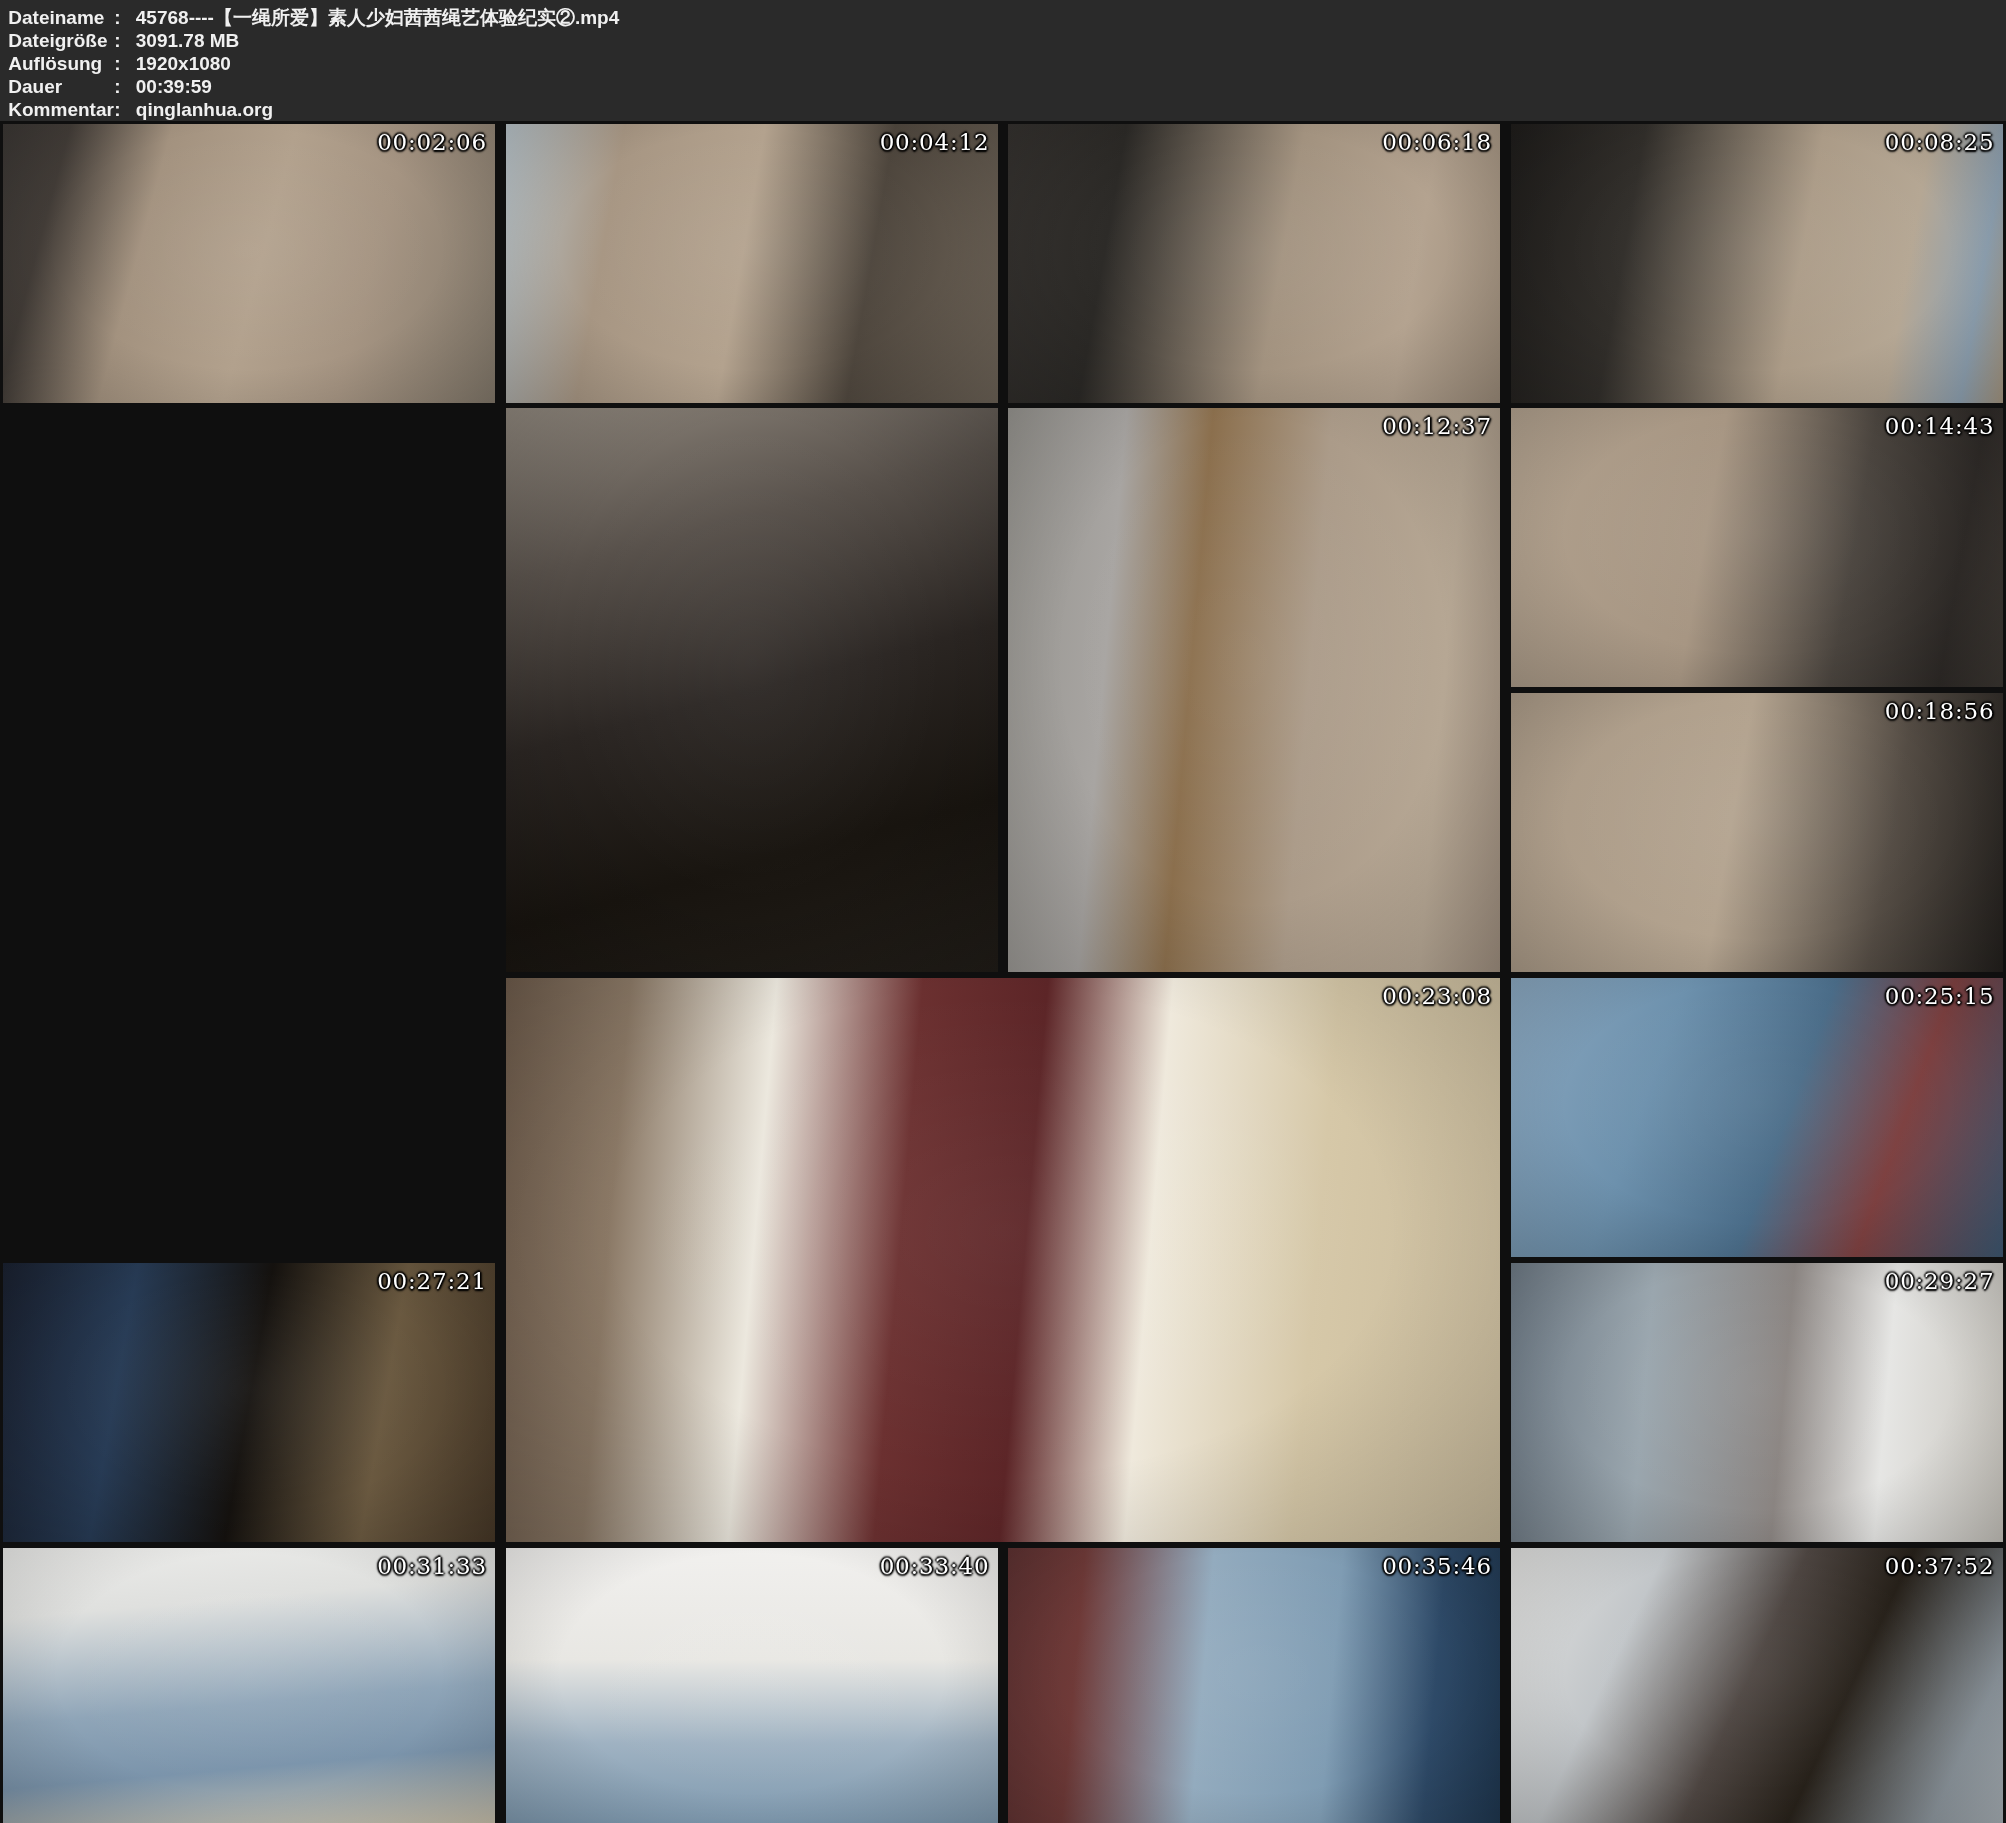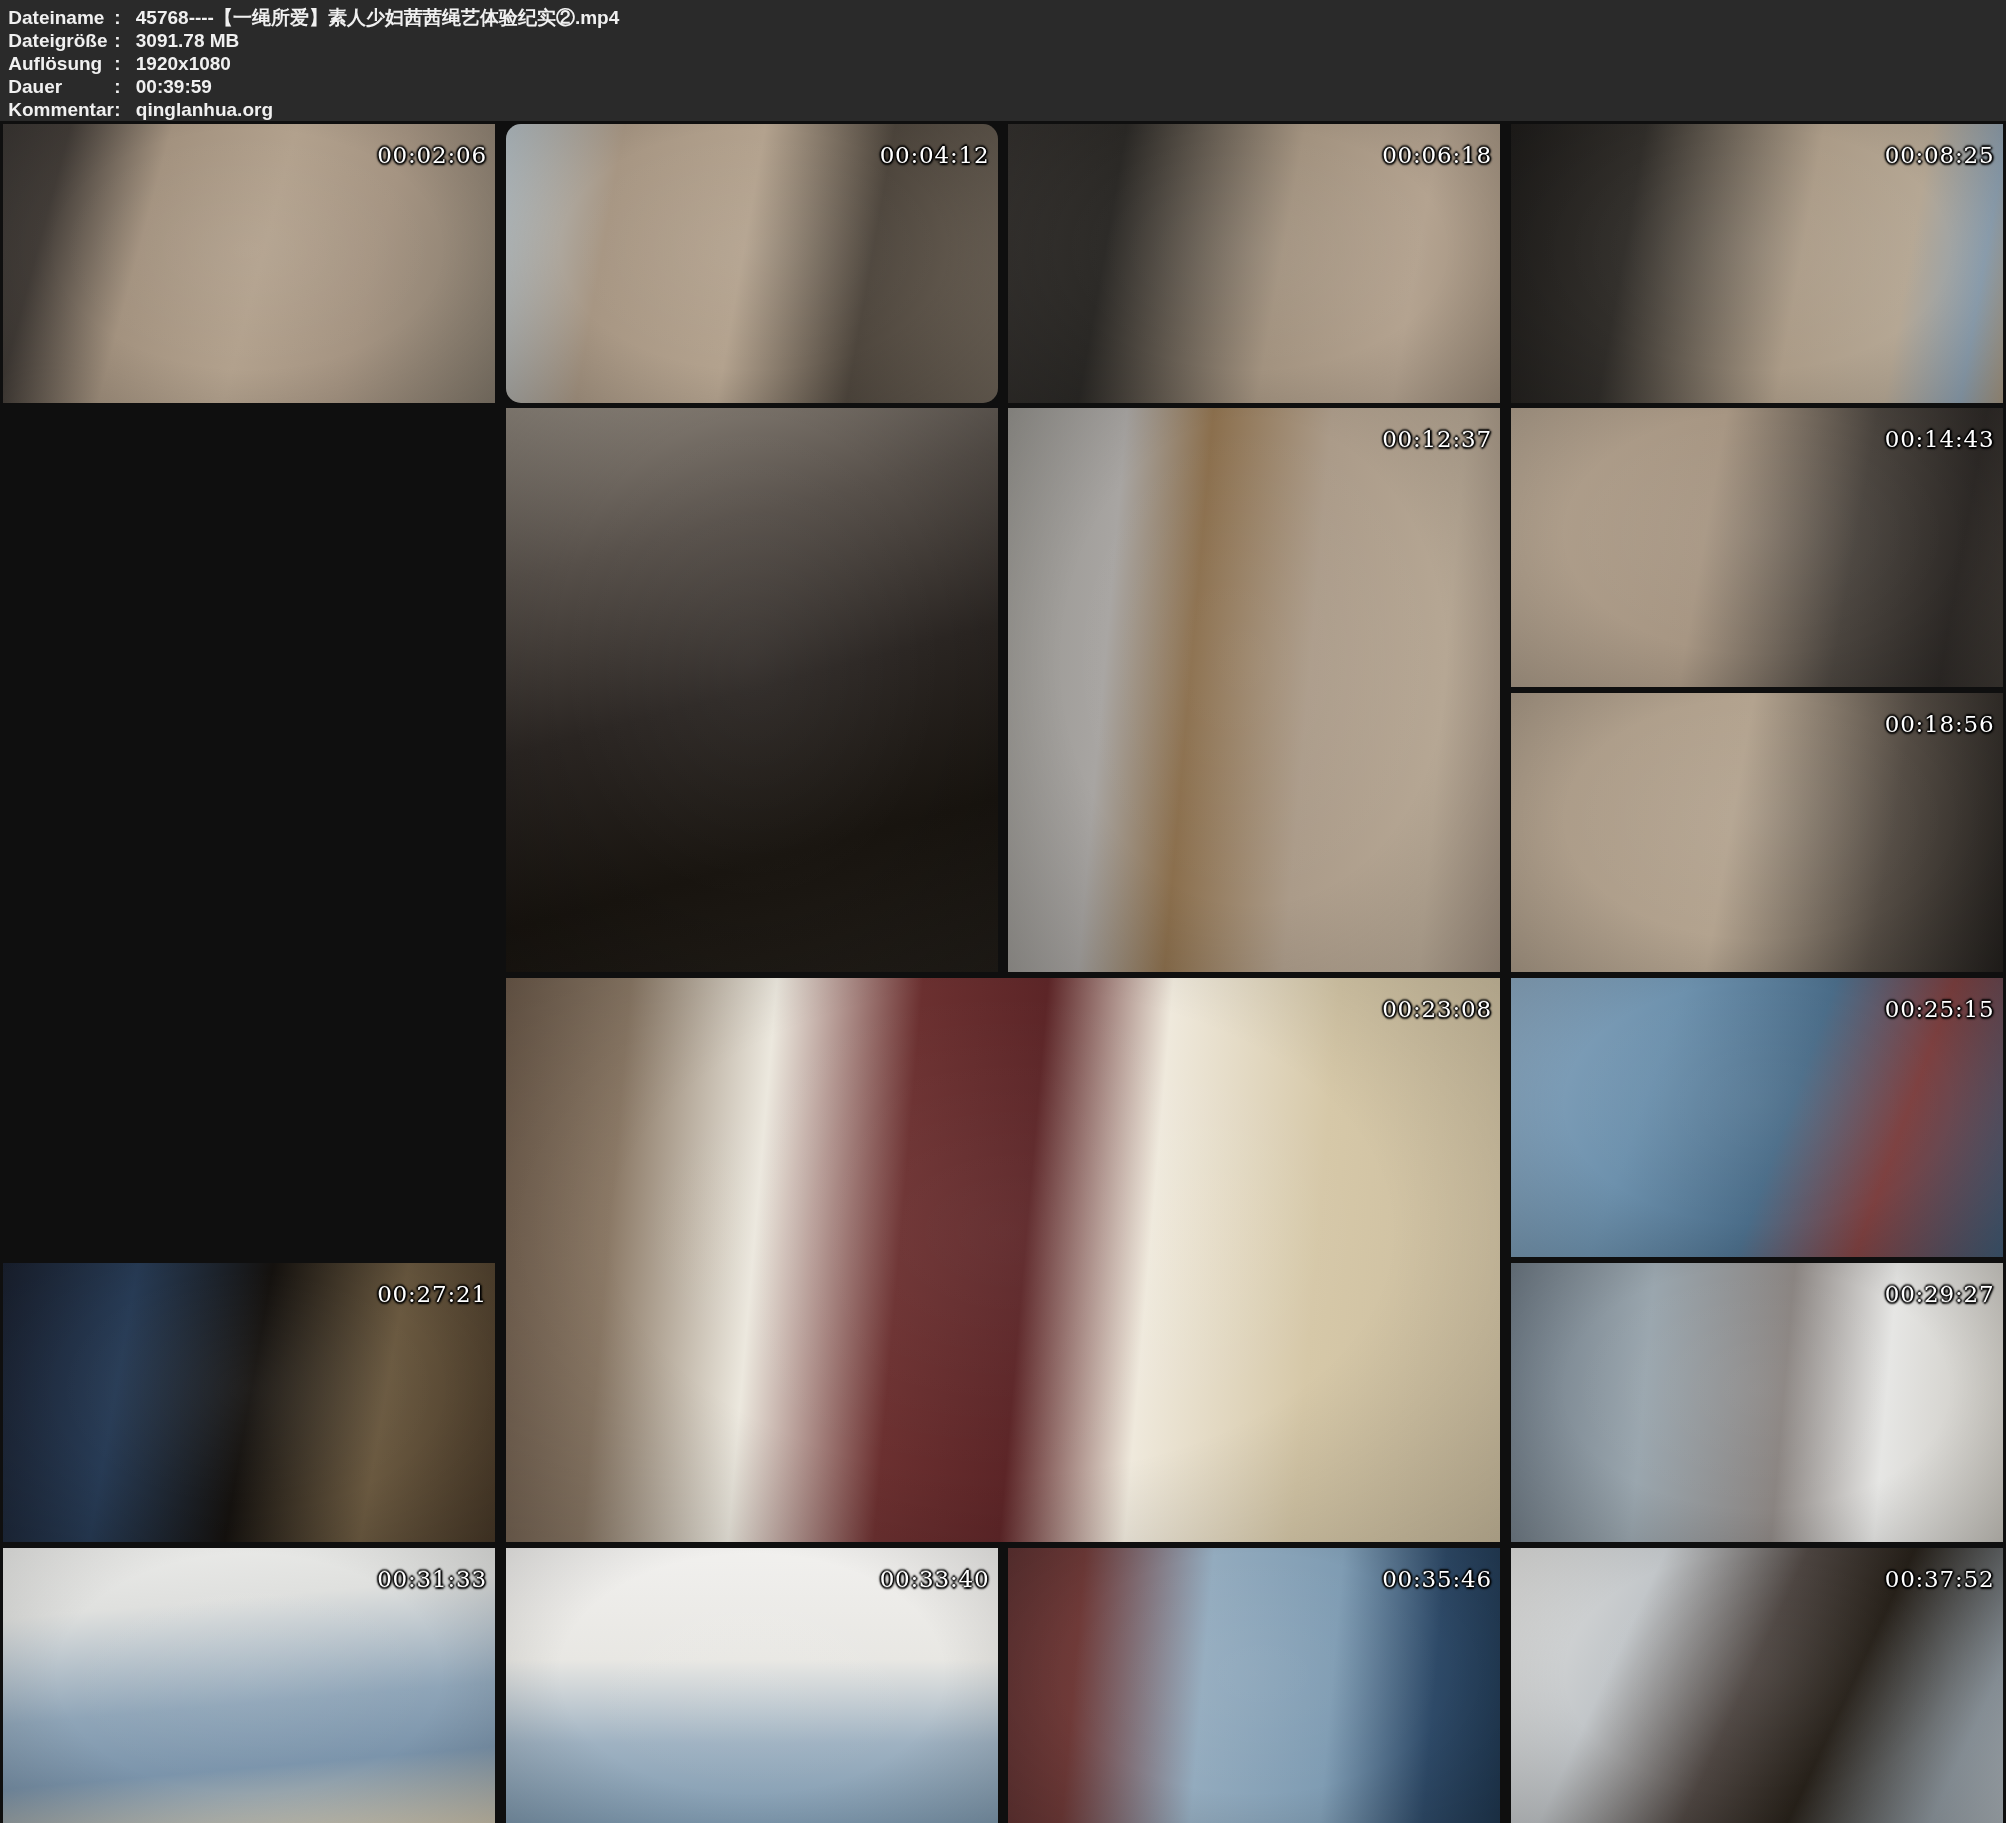--- a/index.html
+++ b/index.html
@@ -50,36 +50,36 @@
   }
   .cell::after {          
     content: "";
     position: absolute;
     inset: 0;
     background: radial-gradient(ellipse at 50% 45%, rgba(255,255,255,0.05) 0%, rgba(0,0,0,0) 55%, rgba(0,0,0,0.18) 100%);
     pointer-events: none;
   }
   .ts {
     position: absolute;
-    top: 18px;
+    top: 5px;
     right: 8.3px;
     z-index: 2;
     font-family: "DejaVu Serif", serif;
     font-size: 23px;
     letter-spacing: 0.8px;
     color: #ffffff;
     text-shadow:
       -1.7px 0 1.7px #000, 1.7px 0 1.7px #000,
       0 -1.7px 1.7px #000, 0 1.7px 1.7px #000,
       0.8px 0.8px 2.5px #000;
   }
 
   
   .p-r1c1 { grid-column: 1; grid-row: 1; }
-  .p-r1c2 { grid-column: 2; grid-row: 1; border-radius: 15px; }
+  .p-r1c2 { grid-column: 2; grid-row: 1; }
   .p-r1c3 { grid-column: 3; grid-row: 1; }
   .p-r1c4 { grid-column: 4; grid-row: 1; text-decoration: underline; }
   .p-r2c1 { grid-column: 1; grid-row: 2; }
   .p-tall-c2 { grid-column: 2; grid-row: 2 / 4; }
   .p-tall-c3 { grid-column: 3; grid-row: 2 / 4; }
   .p-r2c4 { grid-column: 4; grid-row: 2; }
   .p-r3c1 { grid-column: 1; grid-row: 3; }
   .p-r3c4 { grid-column: 4; grid-row: 3; }
   .p-r4c1 { grid-column: 1; grid-row: 4; }
   .p-big  { grid-column: 2 / 4; grid-row: 4 / 6; }

